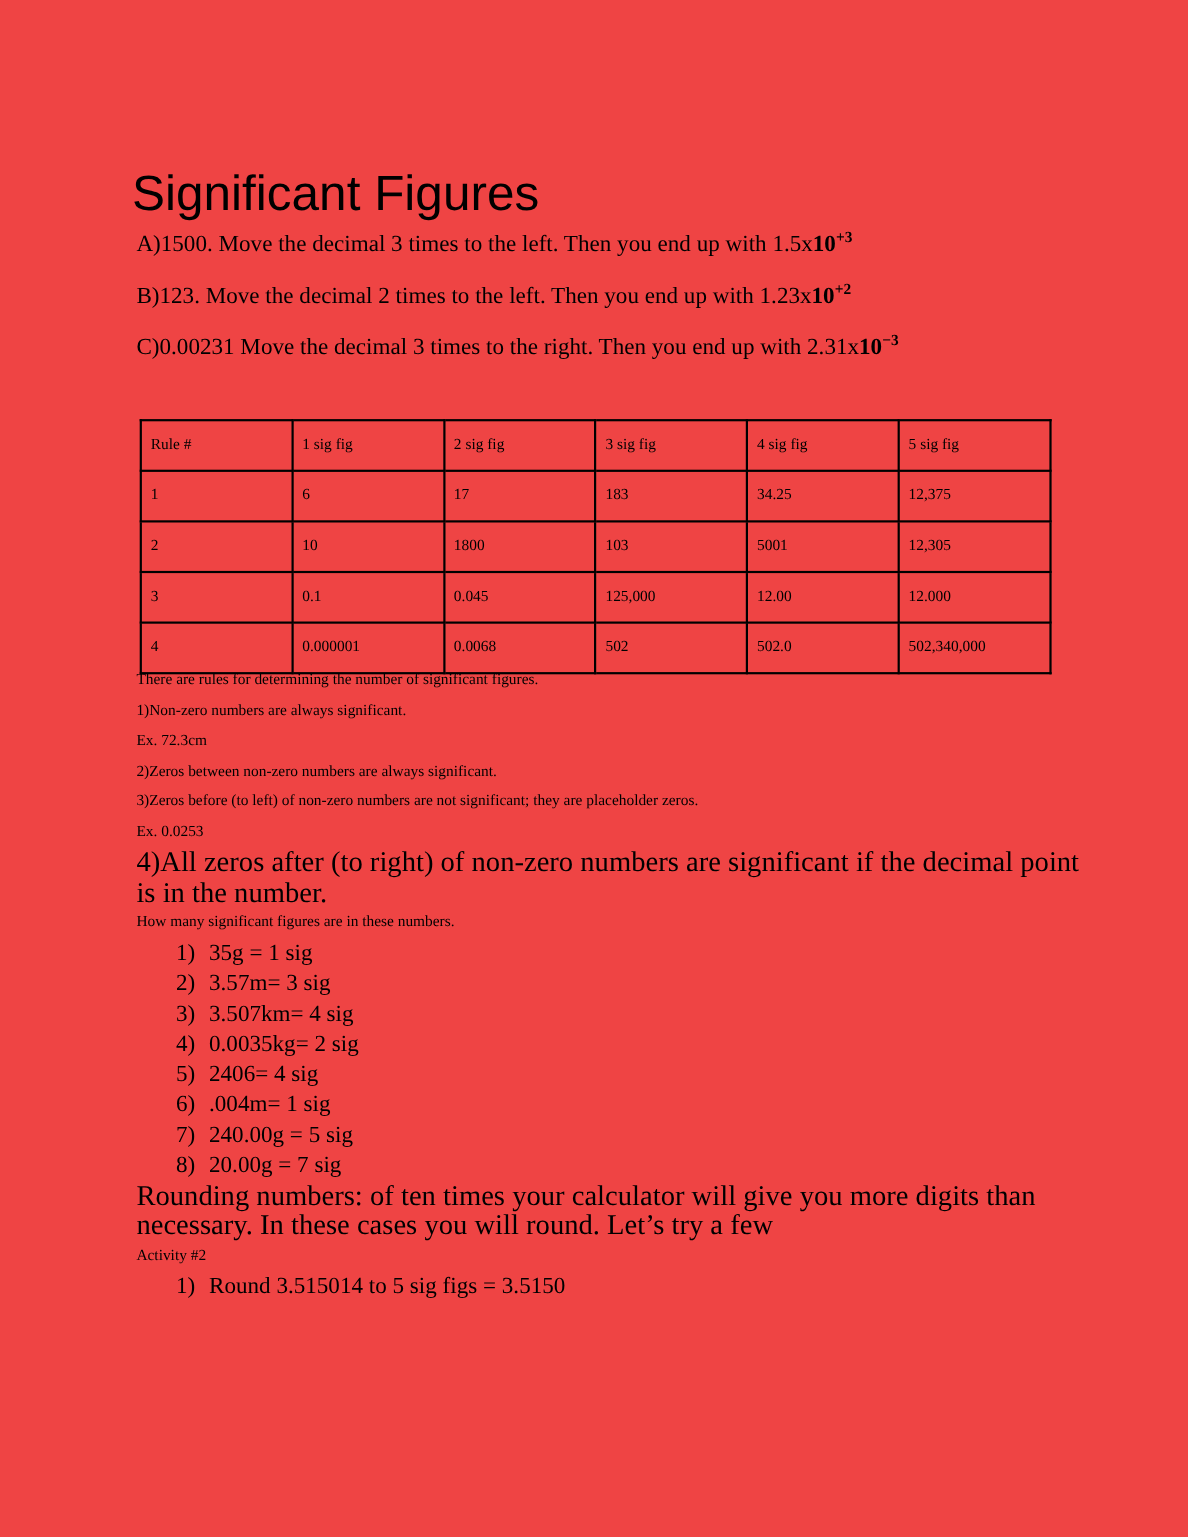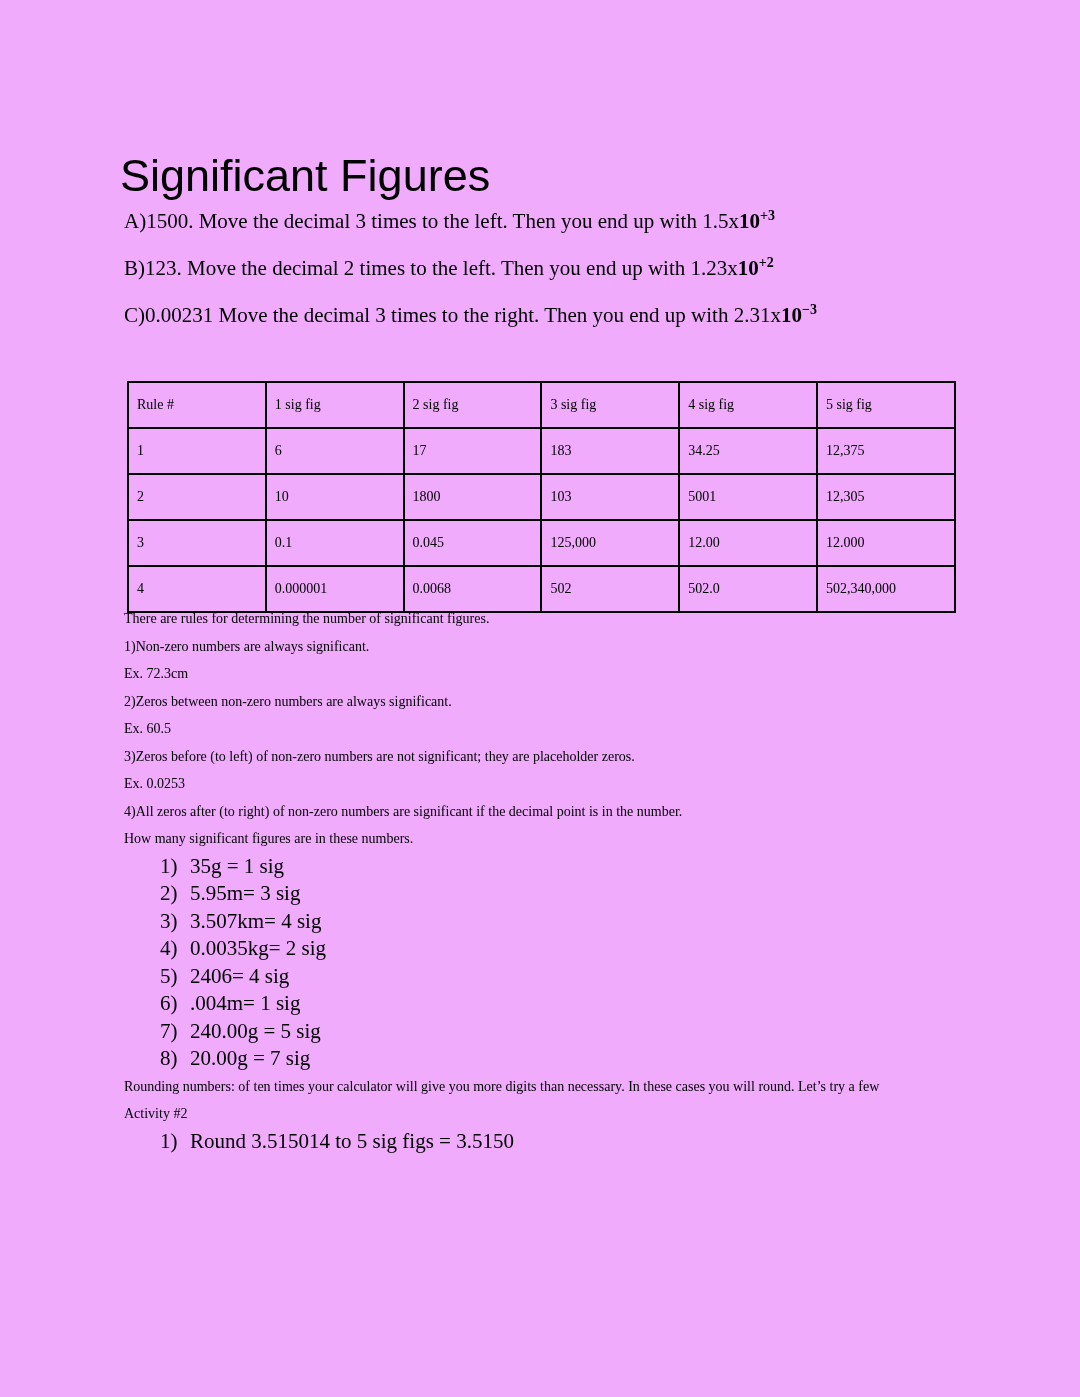--- a/index.html
+++ b/index.html
@@ -4,21 +4,21 @@
 <style>
   html, body {
     margin: 0;
     padding: 0;
     background: #ffffff;
   }
   .page {
     position: relative;
     width: 1080px;
     height: 1397px;
-    background: #f0abfc;
+    background: #ef4444;
     font-family: "Liberation Serif", "DejaVu Serif", serif;
     color: #000000;
     overflow: hidden;
   }
 
   
   .doc-title {
     position: absolute;
     left: 120px;
     top: 120px;
@@ -80,21 +80,21 @@
     position: absolute;
     left: 124px;
     top: 605px;
     width: 860px;
   }
   .body-line {
     font-size: 14px;
     line-height: 27.5px;
   }
   .body-para {
-    font-size: 14px;
+    font-size: 26px;
     line-height: 27.5px;
   }
 
   
   ol.num-list {
     margin: 0;
     padding: 0;
     list-style: none;
   }
   ol.num-list li {
@@ -180,30 +180,29 @@
       </tr>
     </tbody>
   </table>
 
   <div class="body-block">
 
     <div class="body-line">There are rules for determining the number of significant figures.</div>
     <div class="body-line">1)Non-zero numbers are always significant.</div>
     <div class="body-line">Ex. 72.3cm</div>
     <div class="body-line">2)Zeros between non-zero numbers are always significant.</div>
-    <div class="body-line">Ex. 60.5</div>
     <div class="body-line">3)Zeros before (to left) of non-zero numbers are not significant; they are placeholder zeros.</div>
     <div class="body-line">Ex. 0.0253</div>
     <div class="body-para">4)All zeros after (to right) of non-zero numbers are significant if the decimal point is in the number.</div>
 
     <div class="body-line">How many significant figures are in these numbers.</div>
 
     <ol class="num-list">
       <li><span class="li-num">1)</span><span>35g = 1 sig</span></li>
-      <li><span class="li-num">2)</span><span>5.95m= 3 sig</span></li>
+      <li><span class="li-num">2)</span><span>3.57m= 3 sig</span></li>
       <li><span class="li-num">3)</span><span>3.507km= 4 sig</span></li>
       <li><span class="li-num">4)</span><span>0.0035kg= 2 sig</span></li>
       <li><span class="li-num">5)</span><span>2406= 4 sig</span></li>
       <li><span class="li-num">6)</span><span>.004m= 1 sig</span></li>
       <li><span class="li-num">7)</span><span>240.00g = 5 sig</span></li>
       <li><span class="li-num">8)</span><span>20.00g = 7 sig</span></li>
     </ol>
 
     <div class="body-para">Rounding numbers: of ten times your calculator will give you more digits than necessary. In these cases you will round. Let’s try a few</div>
     <div class="body-line">Activity #2</div>

